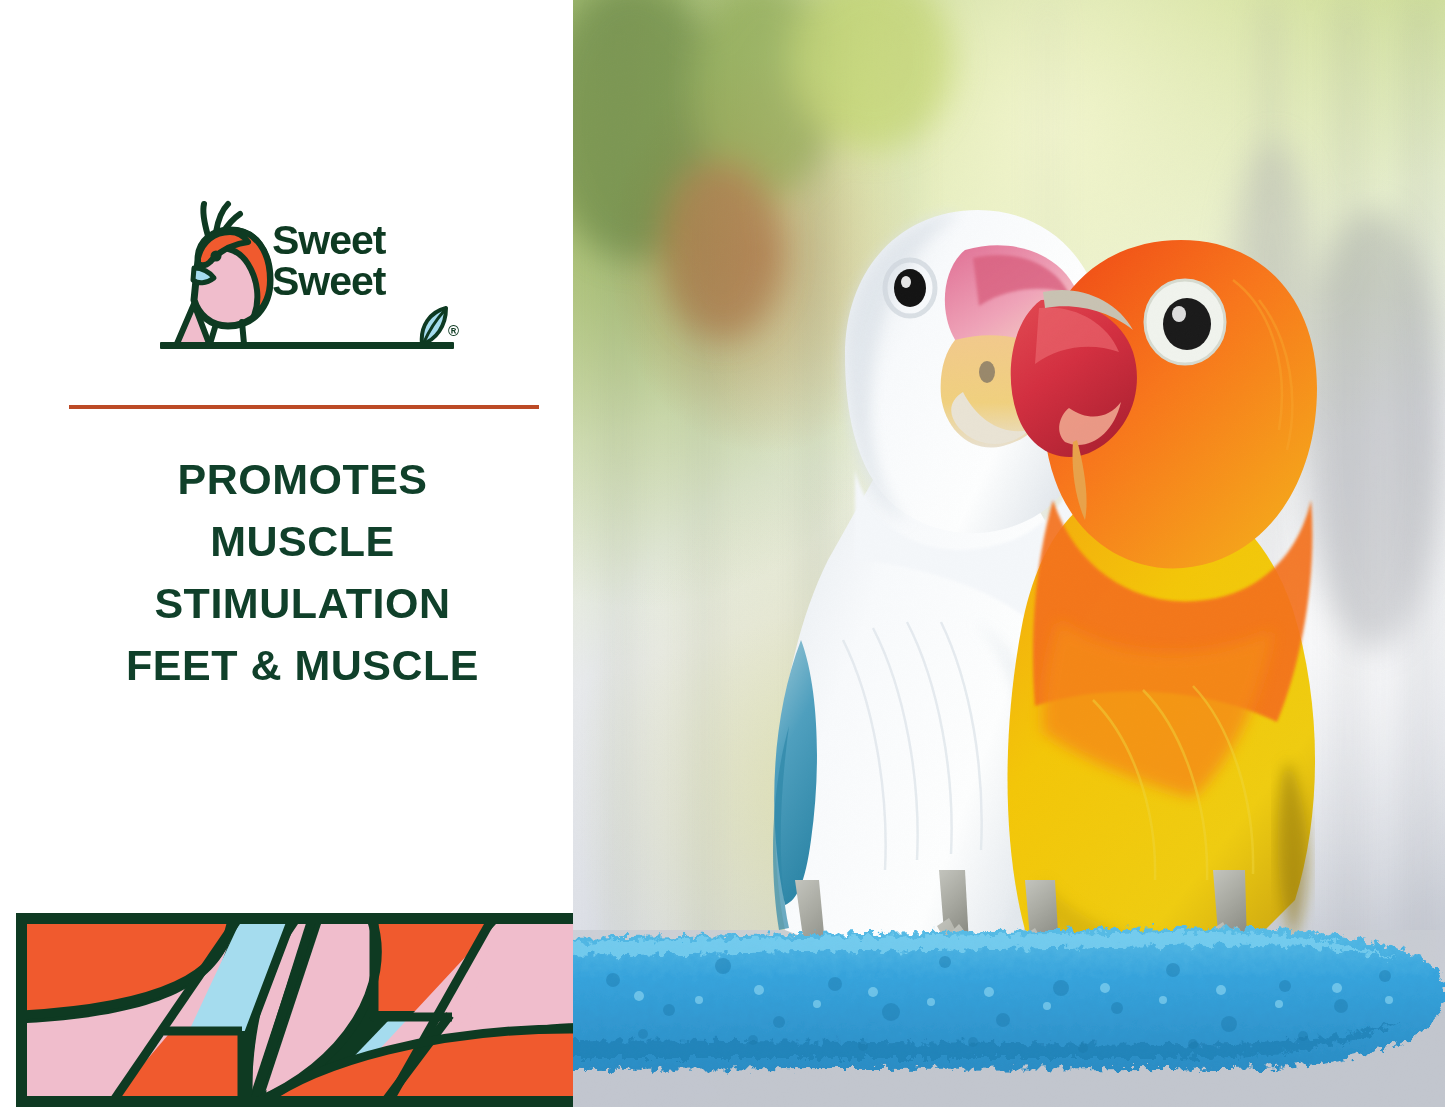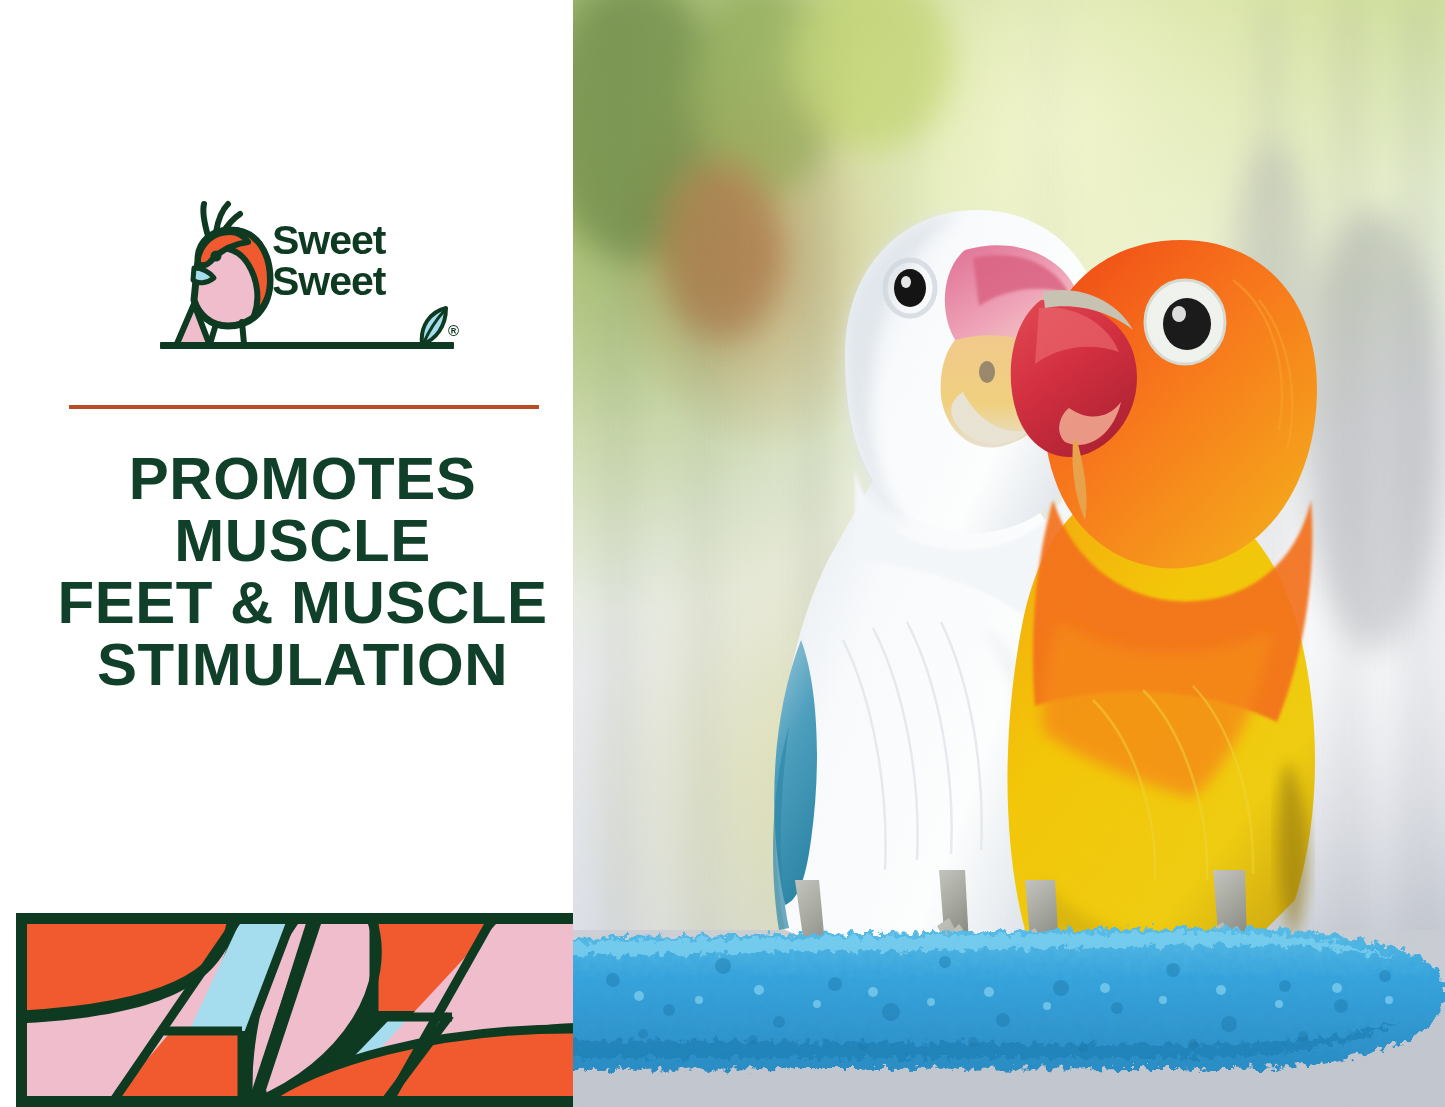--- a/index.html
+++ b/index.html
@@ -57,21 +57,21 @@
     background:#BC4A26;
   }
 
   
   #headline {
     position:absolute; left:20px; top:448px;
     width:533px;
     text-align:center;
     color:#10402A;
     font-weight:bold;
-    font-size:60px;
+    font-size:43px;
     line-height:62px;
     letter-spacing:0.5px;
   }
   #headline .hl-line { display:block; white-space:nowrap; }
 
   
   #pattern {
     position:absolute; left:0; top:913px;
     width:573px; height:194px;
   }
@@ -133,22 +133,22 @@
 
       <span id="logo-reg">®</span>
       <div id="logo-rule"></div>
     </div>
 
     <div id="divider"></div>
 
     <div id="headline">
       <span class="hl-line">PROMOTES</span>
       <span class="hl-line">MUSCLE</span>
+      <span class="hl-line">STIMULATION</span>
       <span class="hl-line">FEET &amp; MUSCLE</span>
-      <span class="hl-line">STIMULATION</span>
     </div>
 
     <div id="pattern">
       <svg viewBox="0 0 573 194" preserveAspectRatio="none">
 
         <rect x="0" y="0" width="573" height="194" fill="#0E3A22"></rect>
 
         <g stroke="none">
 
           <path d="M11 11 L215 11 C205 60 150 92 11 100 Z" fill="#F05A2E"></path>

